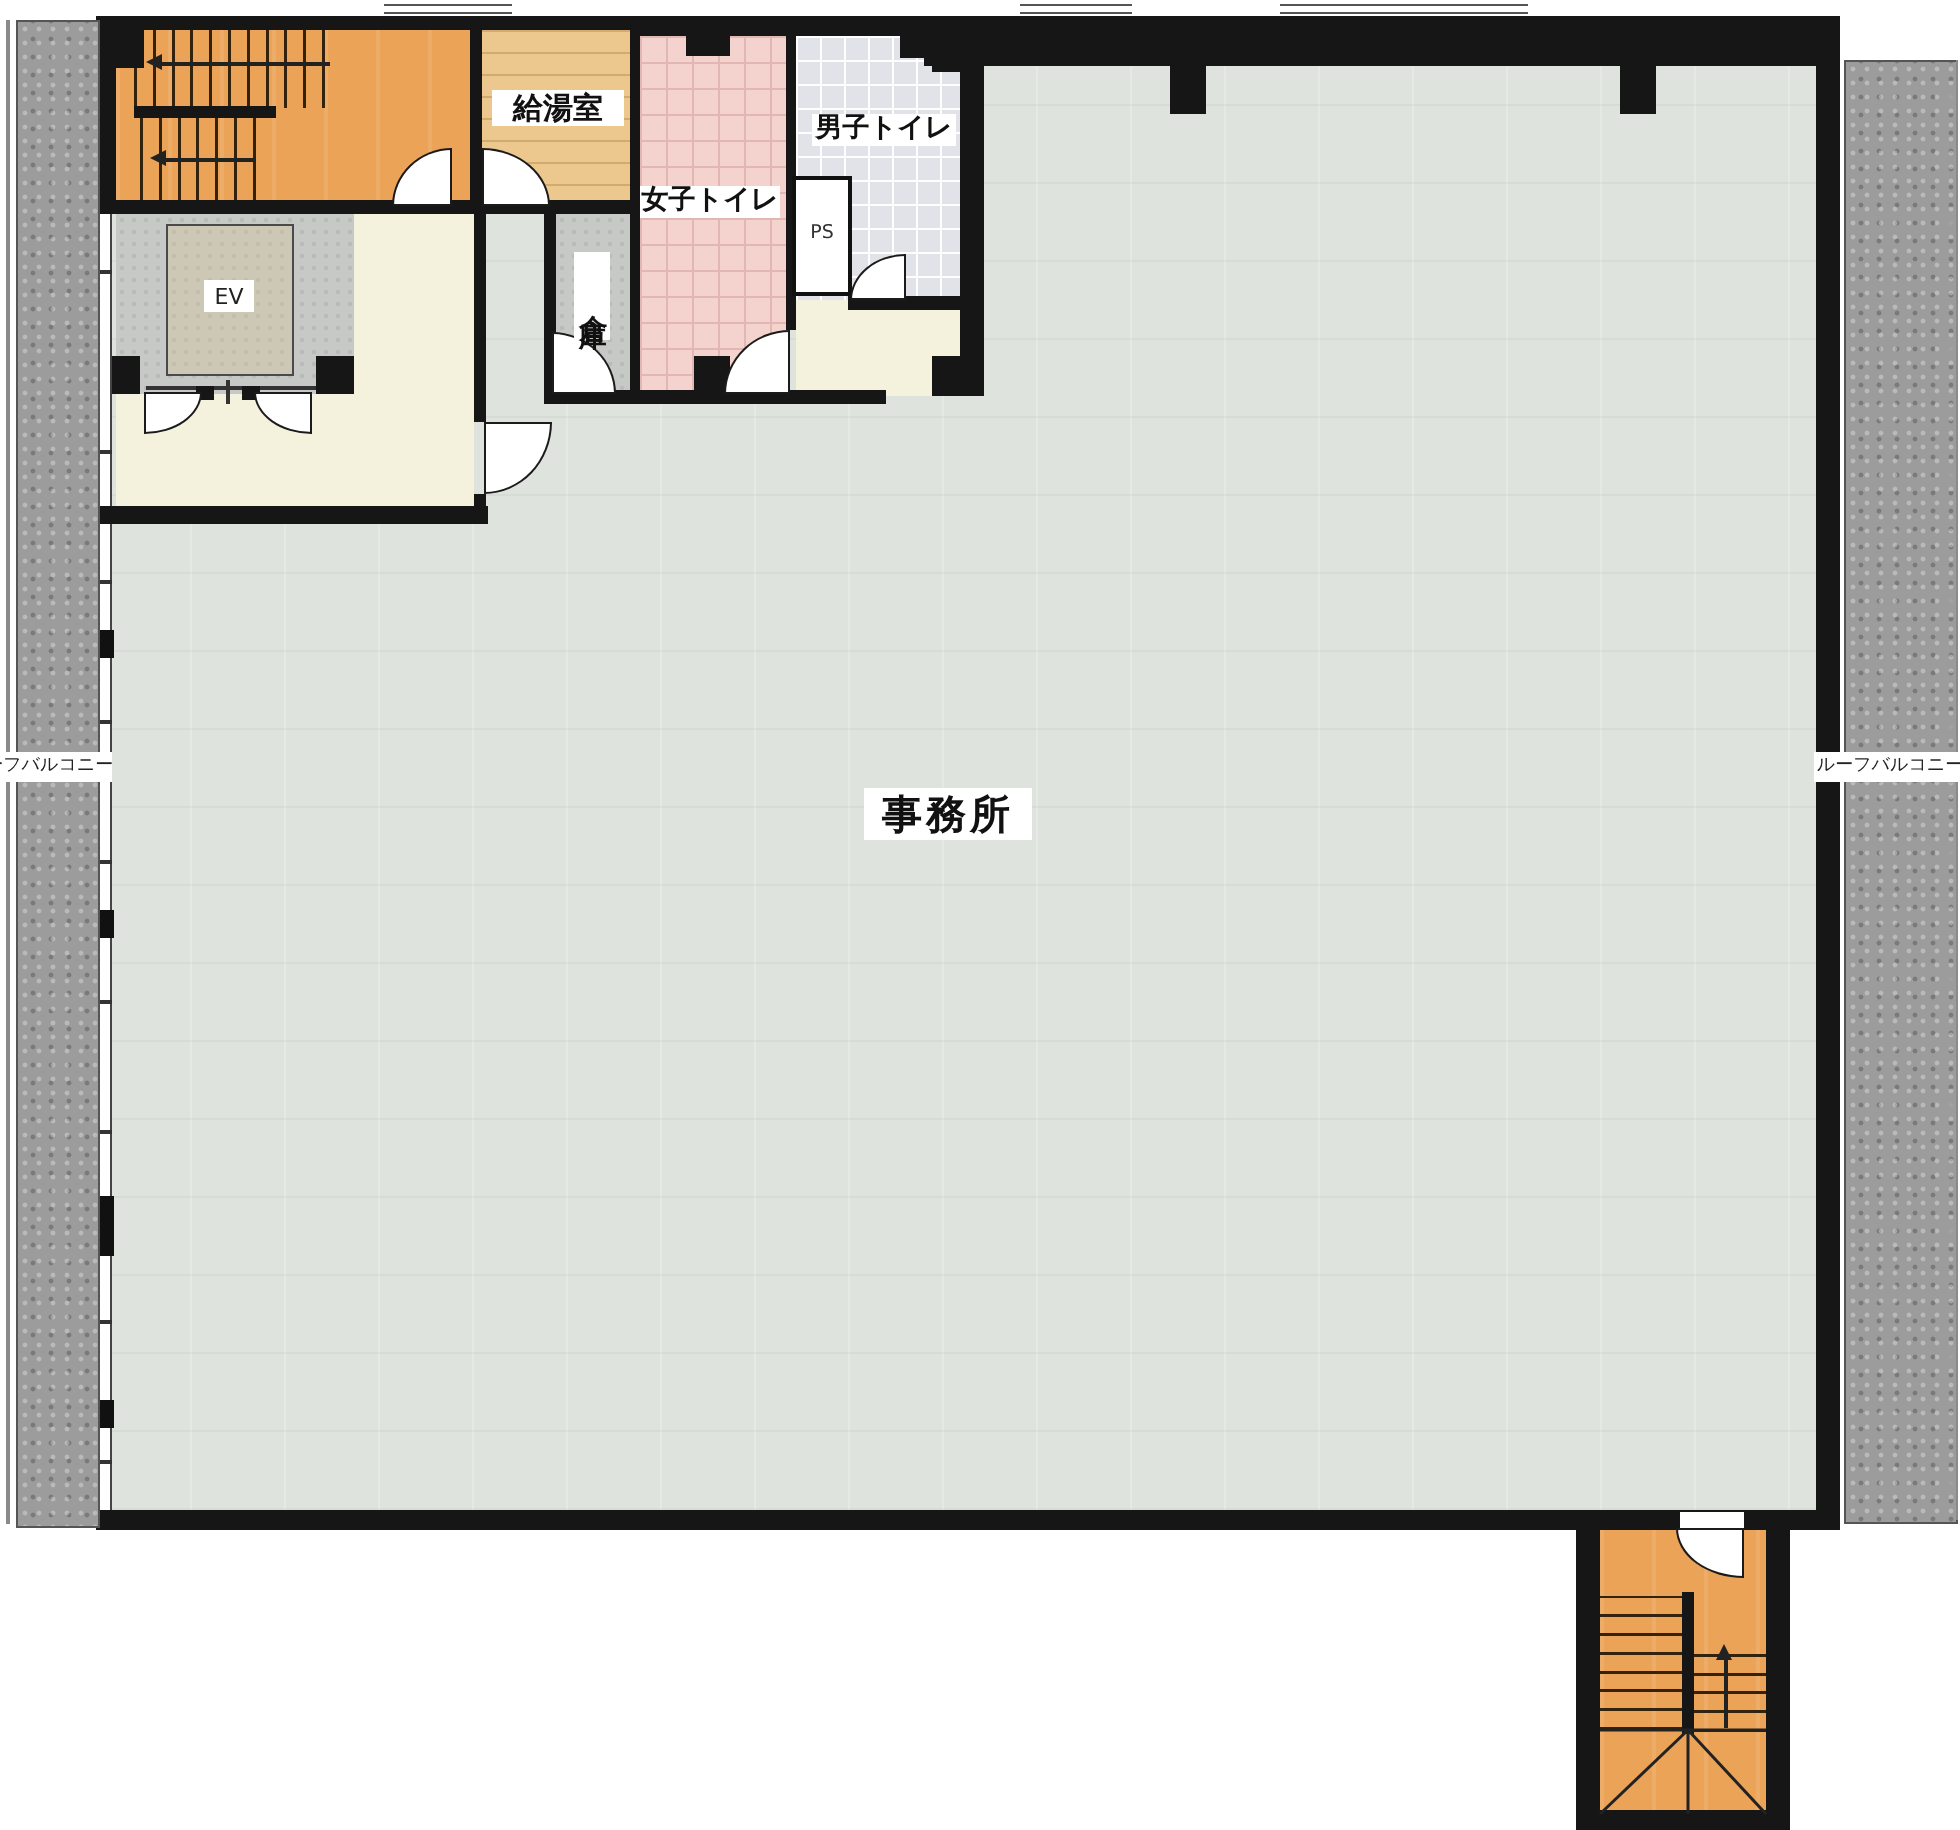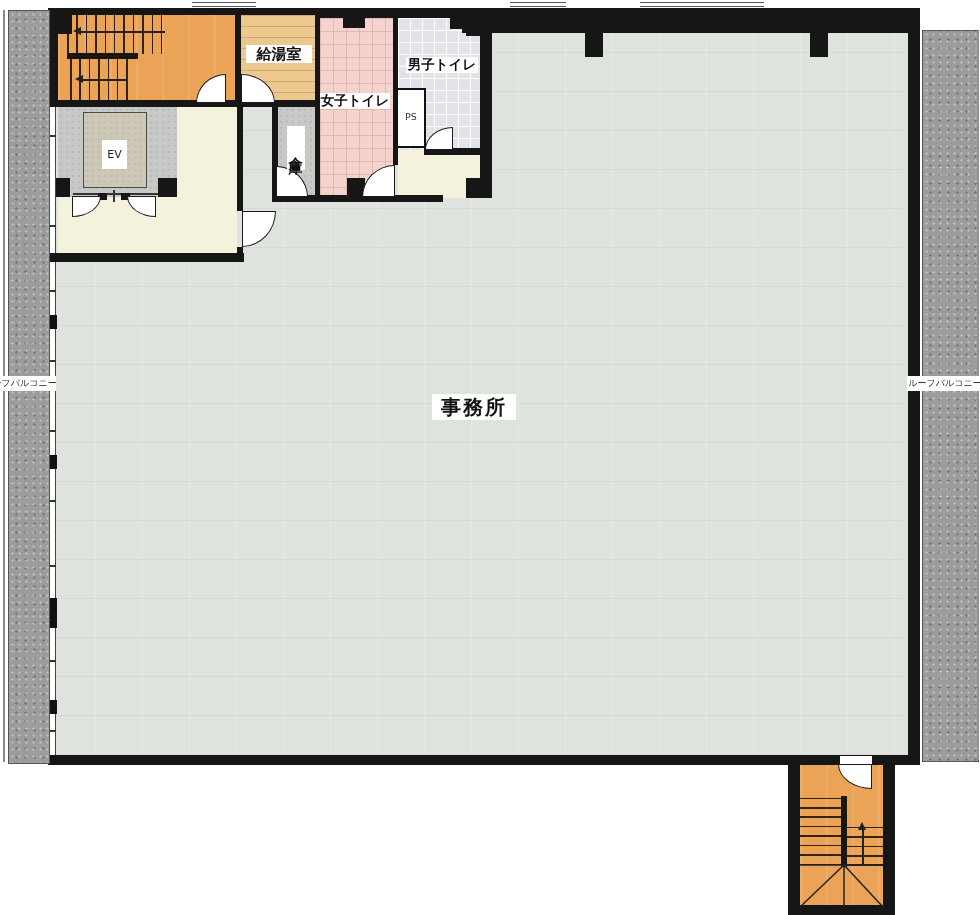--- a/index.html
+++ b/index.html
@@ -163,18 +163,18 @@
   <div class="balcony" style="left:8px;top:10px;width:40px;height:752px;"></div>
   <div class="balcony" style="left:922px;top:30px;width:55px;height:730px;"></div>
   <div class="hairline" style="left:3px;top:10px;width:2px;height:752px;"></div>
   <div class="hairline" style="left:978px;top:30px;width:1px;height:730px;"></div>
 
   <div class="lbl" style="left:246px;top:45px;width:66px;height:18px;font-size:15px;">給湯室</div>
   <div class="lbl" style="left:320px;top:93px;width:70px;height:16px;font-size:13.5px;">女子トイレ</div>
   <div class="lbl" style="left:406px;top:57px;width:72px;height:16px;font-size:13.5px;">男子トイレ</div>
   <div class="lbl" style="left:400px;top:110px;width:22px;height:14px;font-size:9.5px;font-weight:normal;color:#333;background:transparent;">PS</div>
   <div class="lbl vert" style="left:287px;top:126px;width:18px;height:44px;font-size:14px;">倉庫</div>
-  <div class="lbl" style="left:102px;top:140px;width:25px;height:29px;font-size:11px;font-weight:normal;color:#222;">EV</div>
+  <div class="lbl" style="left:102px;top:140px;width:25px;height:16px;font-size:11px;font-weight:normal;color:#222;">EV</div>
   <div class="lbl" style="left:432px;top:394px;width:84px;height:26px;font-size:20px;letter-spacing:2px;">事務所</div>
   <div class="lbl" style="left:-16px;top:376px;width:72px;height:15px;font-size:9px;font-weight:normal;color:#222;">ルーフバルコニー</div>
   <div class="lbl" style="left:907px;top:376px;width:76px;height:15px;font-size:9px;font-weight:normal;color:#222;">ルーフバルコニー</div>
 
 </div>
 
 </body></html>

